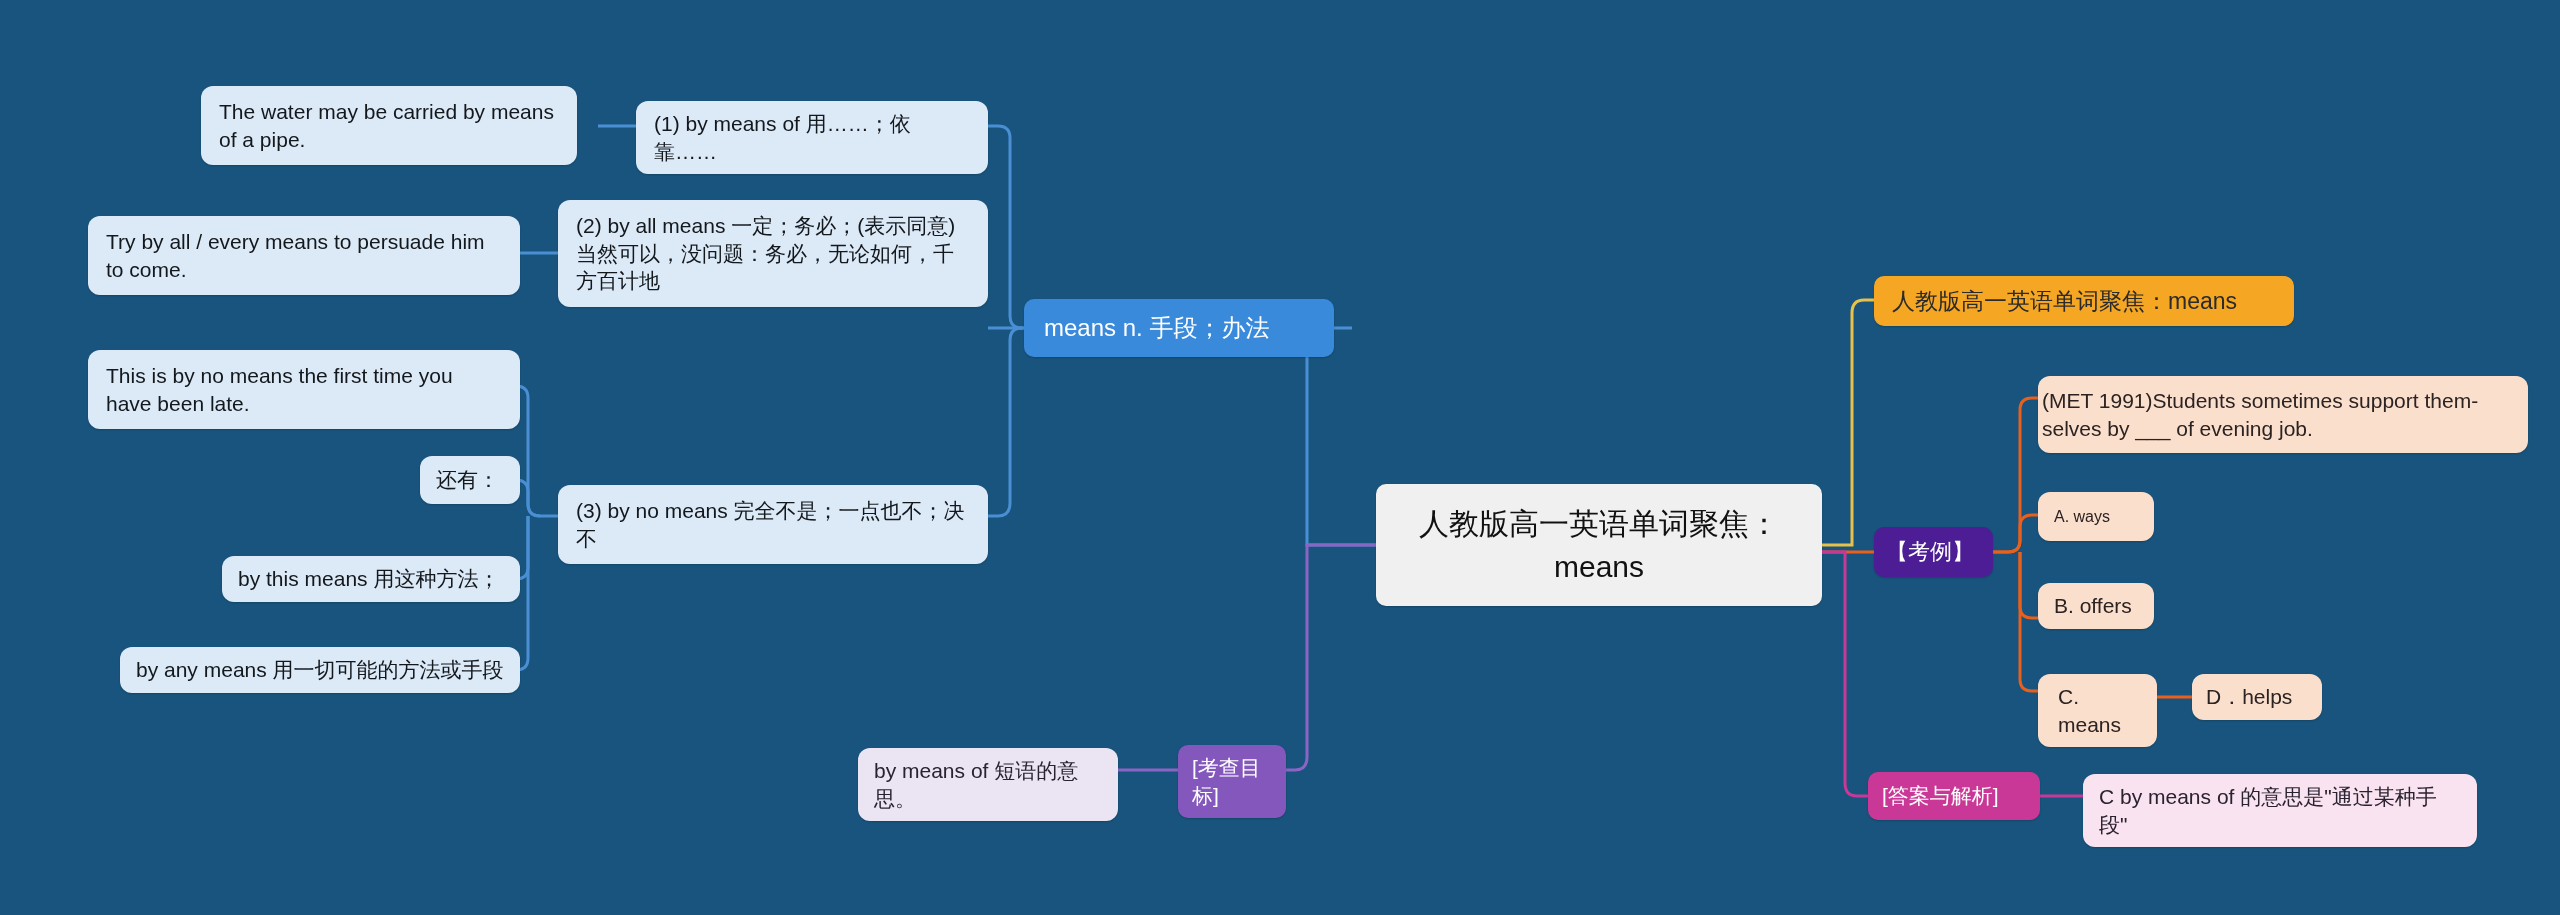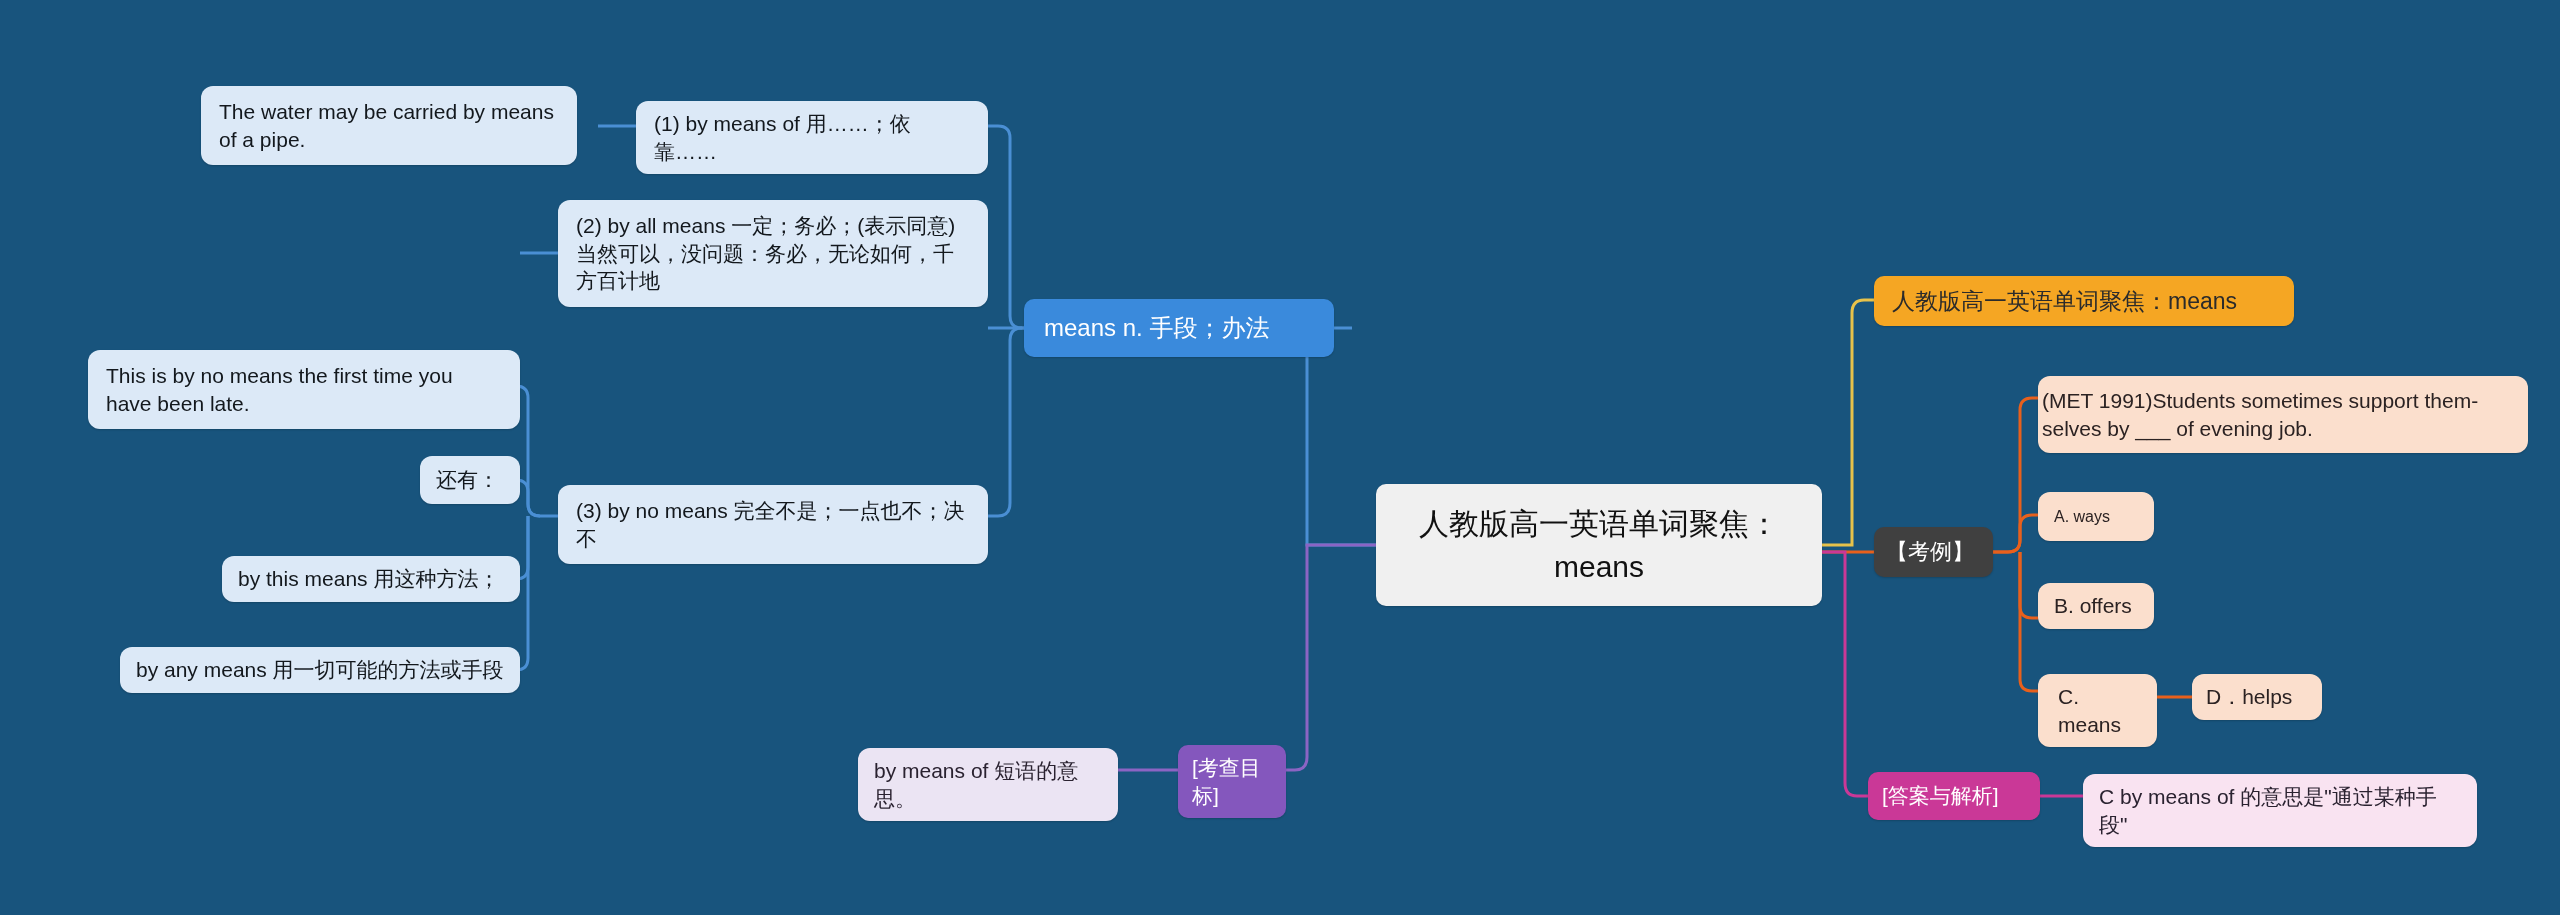--- a/index.html
+++ b/index.html
@@ -23,21 +23,21 @@
     white-space:pre-wrap;
     box-shadow:0 1px 2px rgba(0,0,0,.18);
   }
   .node span{display:block;width:100%;}
 
   
   .lightblue{ background:#dce9f7; color:#13181d; }
   .blue     { background:#3a8adc; color:#ffffff; }
   .central  { background:#f0f0f0; color:#111111; text-align:center; justify-content:center;}
   .orange   { background:#f5a623; color:#2b2b2b; }
-  .deeporange{background:#404040; color:#ffffff; }
+  .deeporange{background:#4c1d95; color:#ffffff; }
   .peach    { background:#fbdfcd; color:#2b2222; }
   .purple   { background:#8457bd; color:#ffffff; }
   .lightpurple{background:#ebe4f3; color:#2a2230; }
   .magenta  { background:#ca3897; color:#ffffff; }
   .lightmagenta{background:#f9e3f1; color:#2a2230;}
 </style>
 </head>
 <body style="background: rgb(24, 84, 125);">
 
 <div id="canvas">
@@ -74,20 +74,23 @@
     <path fill="none" stroke="#e8601c" stroke-width="3" d="M2020 552 L2020 679 Q2020 691 2032 691 L2038 691"></path>
     <path fill="none" stroke="#e8601c" stroke-width="3" d="M2157 697 L2192 697"></path>
 
     <path fill="none" stroke="#ca3897" stroke-width="3" d="M2040 796 L2083 796"></path>
   </svg>
 
   <div class="node lightblue" style="left:170px;top:86px;width:376px;min-height:76px;padding:12px 18px;font-size:21px;margin-left:31px;">
     <span>The water may be carried by means of a pipe.</span>
   </div>
 
+  <div class="node lightblue" style="left:88px;top:216px;width:432px;min-height:76px;padding:12px 18px;font-size:21px;">
+    <span>Try by all / every means to persuade him to come.</span>
+  </div>
 
   <div class="node lightblue" style="left:88px;top:350px;width:432px;min-height:76px;padding:12px 18px;font-size:21px;">
     <span>This is by no means the first time you have been late.</span>
   </div>
 
   <div class="node lightblue" style="left:420px;top:456px;width:100px;min-height:48px;padding:9px 16px;font-size:21px;">
     <span>还有：</span>
   </div>
 
   <div class="node lightblue" style="left:222px;top:556px;width:298px;min-height:46px;padding:9px 16px;font-size:21px;">

